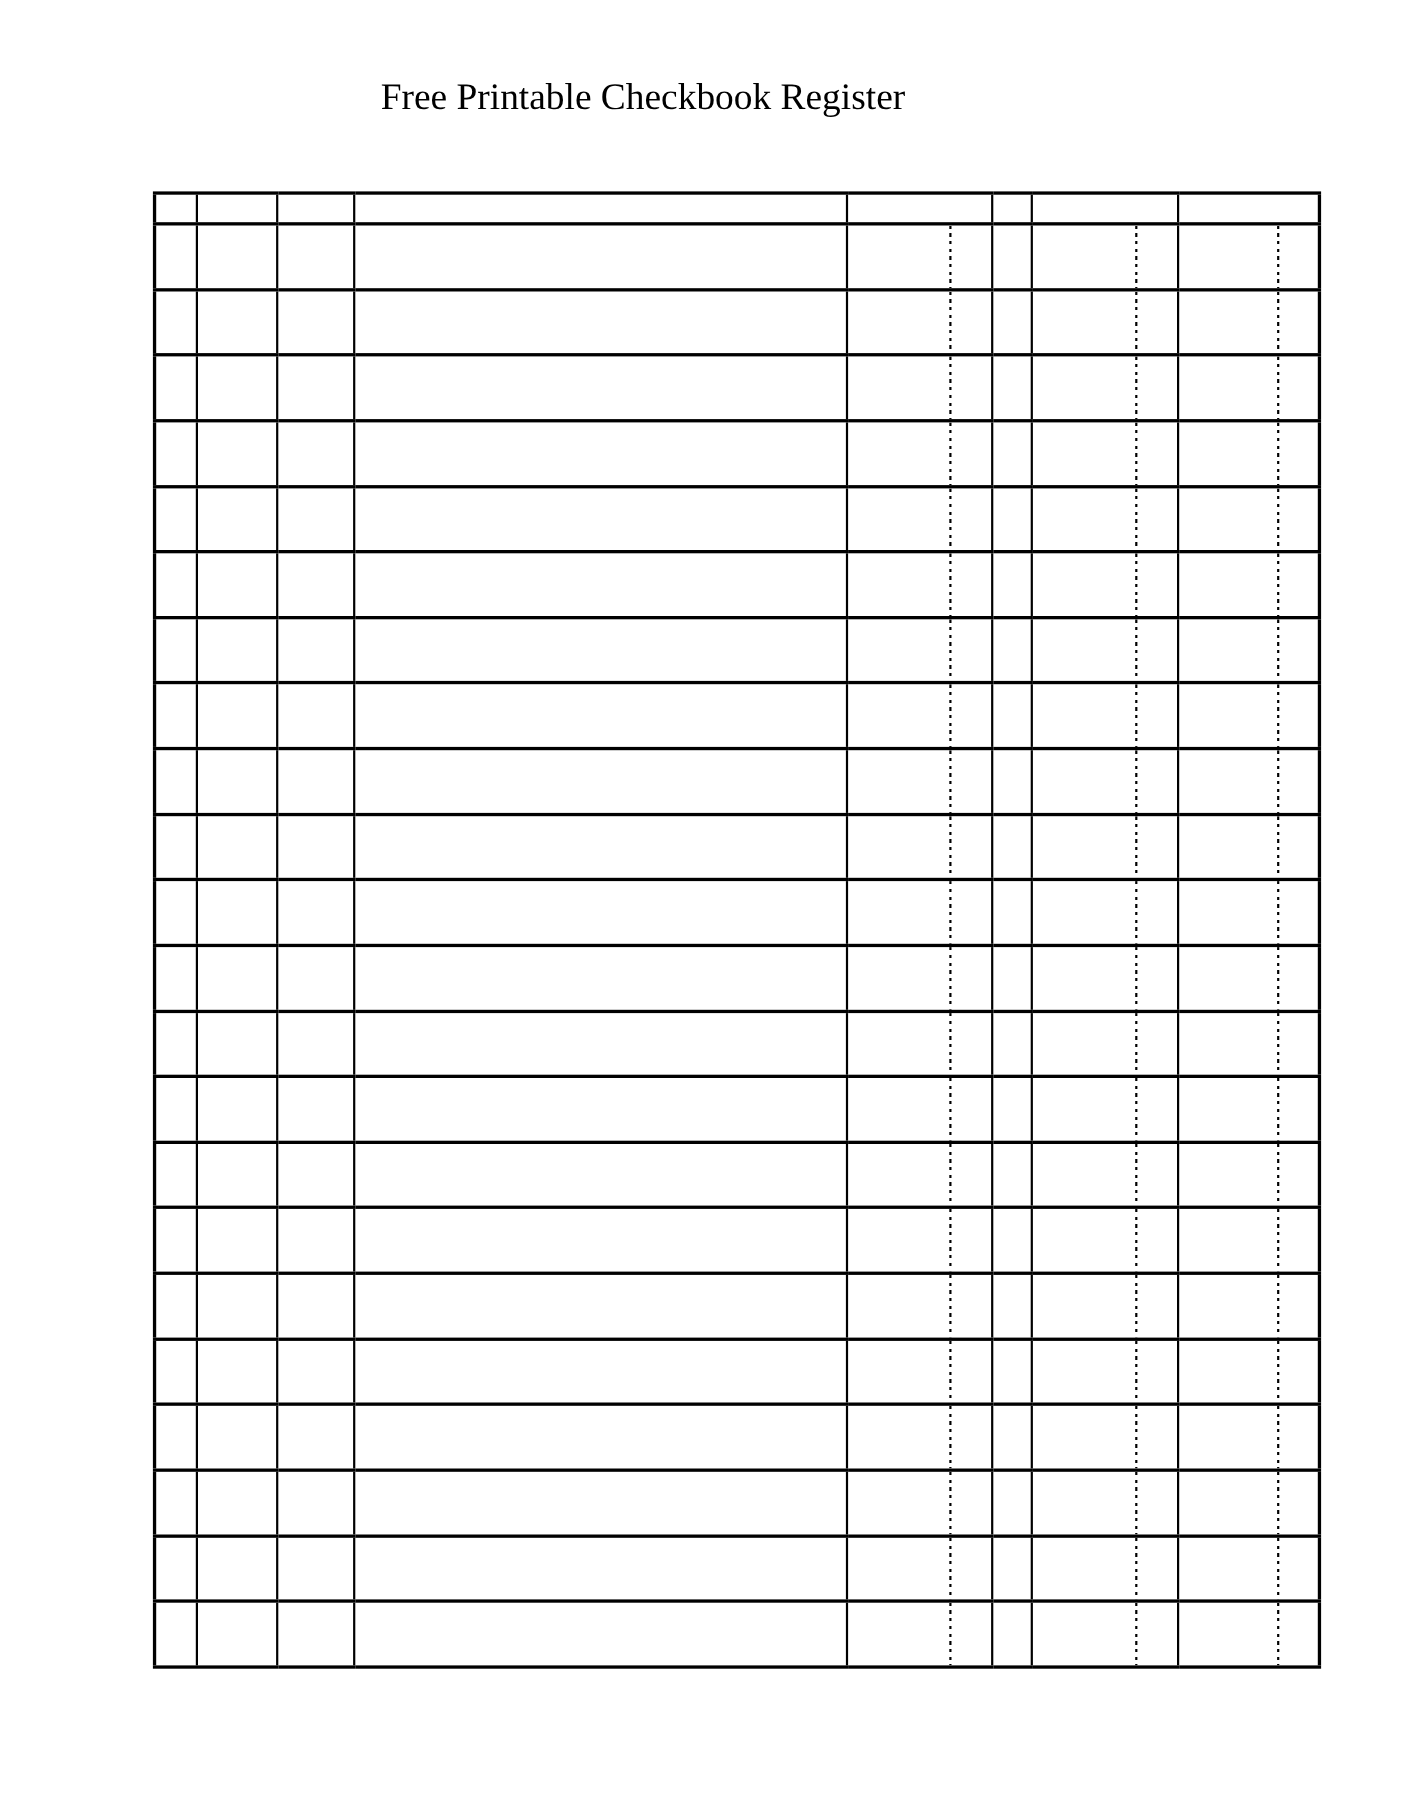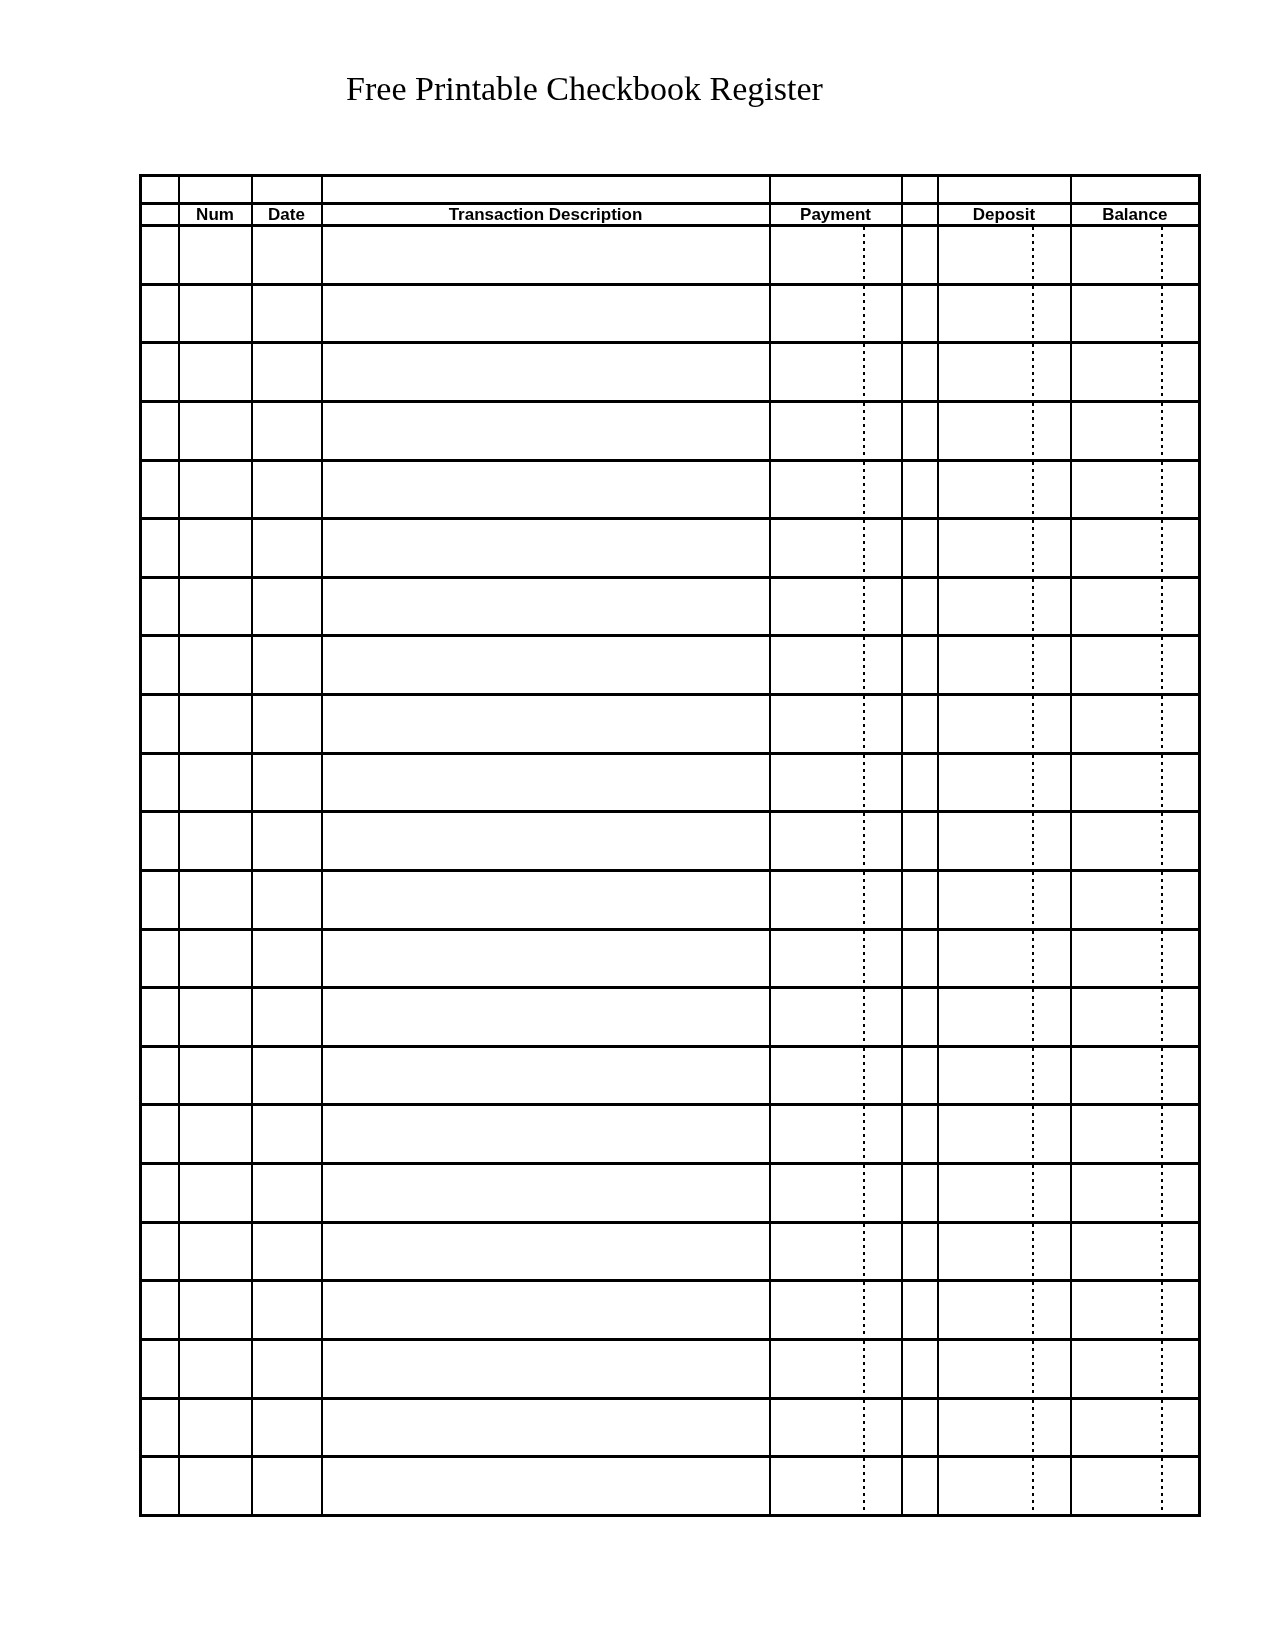--- a/index.html
+++ b/index.html
@@ -90,30 +90,20 @@
     <tr class="spacer-row">
       <td></td>
       <td></td>
       <td></td>
       <td></td>
       <td></td>
       <td></td>
       <td></td>
       <td></td>
     </tr>
-    <tr class="header-row">
-      <th></th>
-      <th>Num</th>
-      <th>Date</th>
-      <th>Transaction Description</th>
-      <th>Payment</th>
-      <th></th>
-      <th>Deposit</th>
-      <th>Balance</th>
-    </tr>
   </thead>
   <tbody>
       <tr>
         <td></td>
         <td></td>
         <td></td>
         <td></td>
         <td class="money">
           <div class="cents-line" style="left: 71%;"></div>
         </td>

